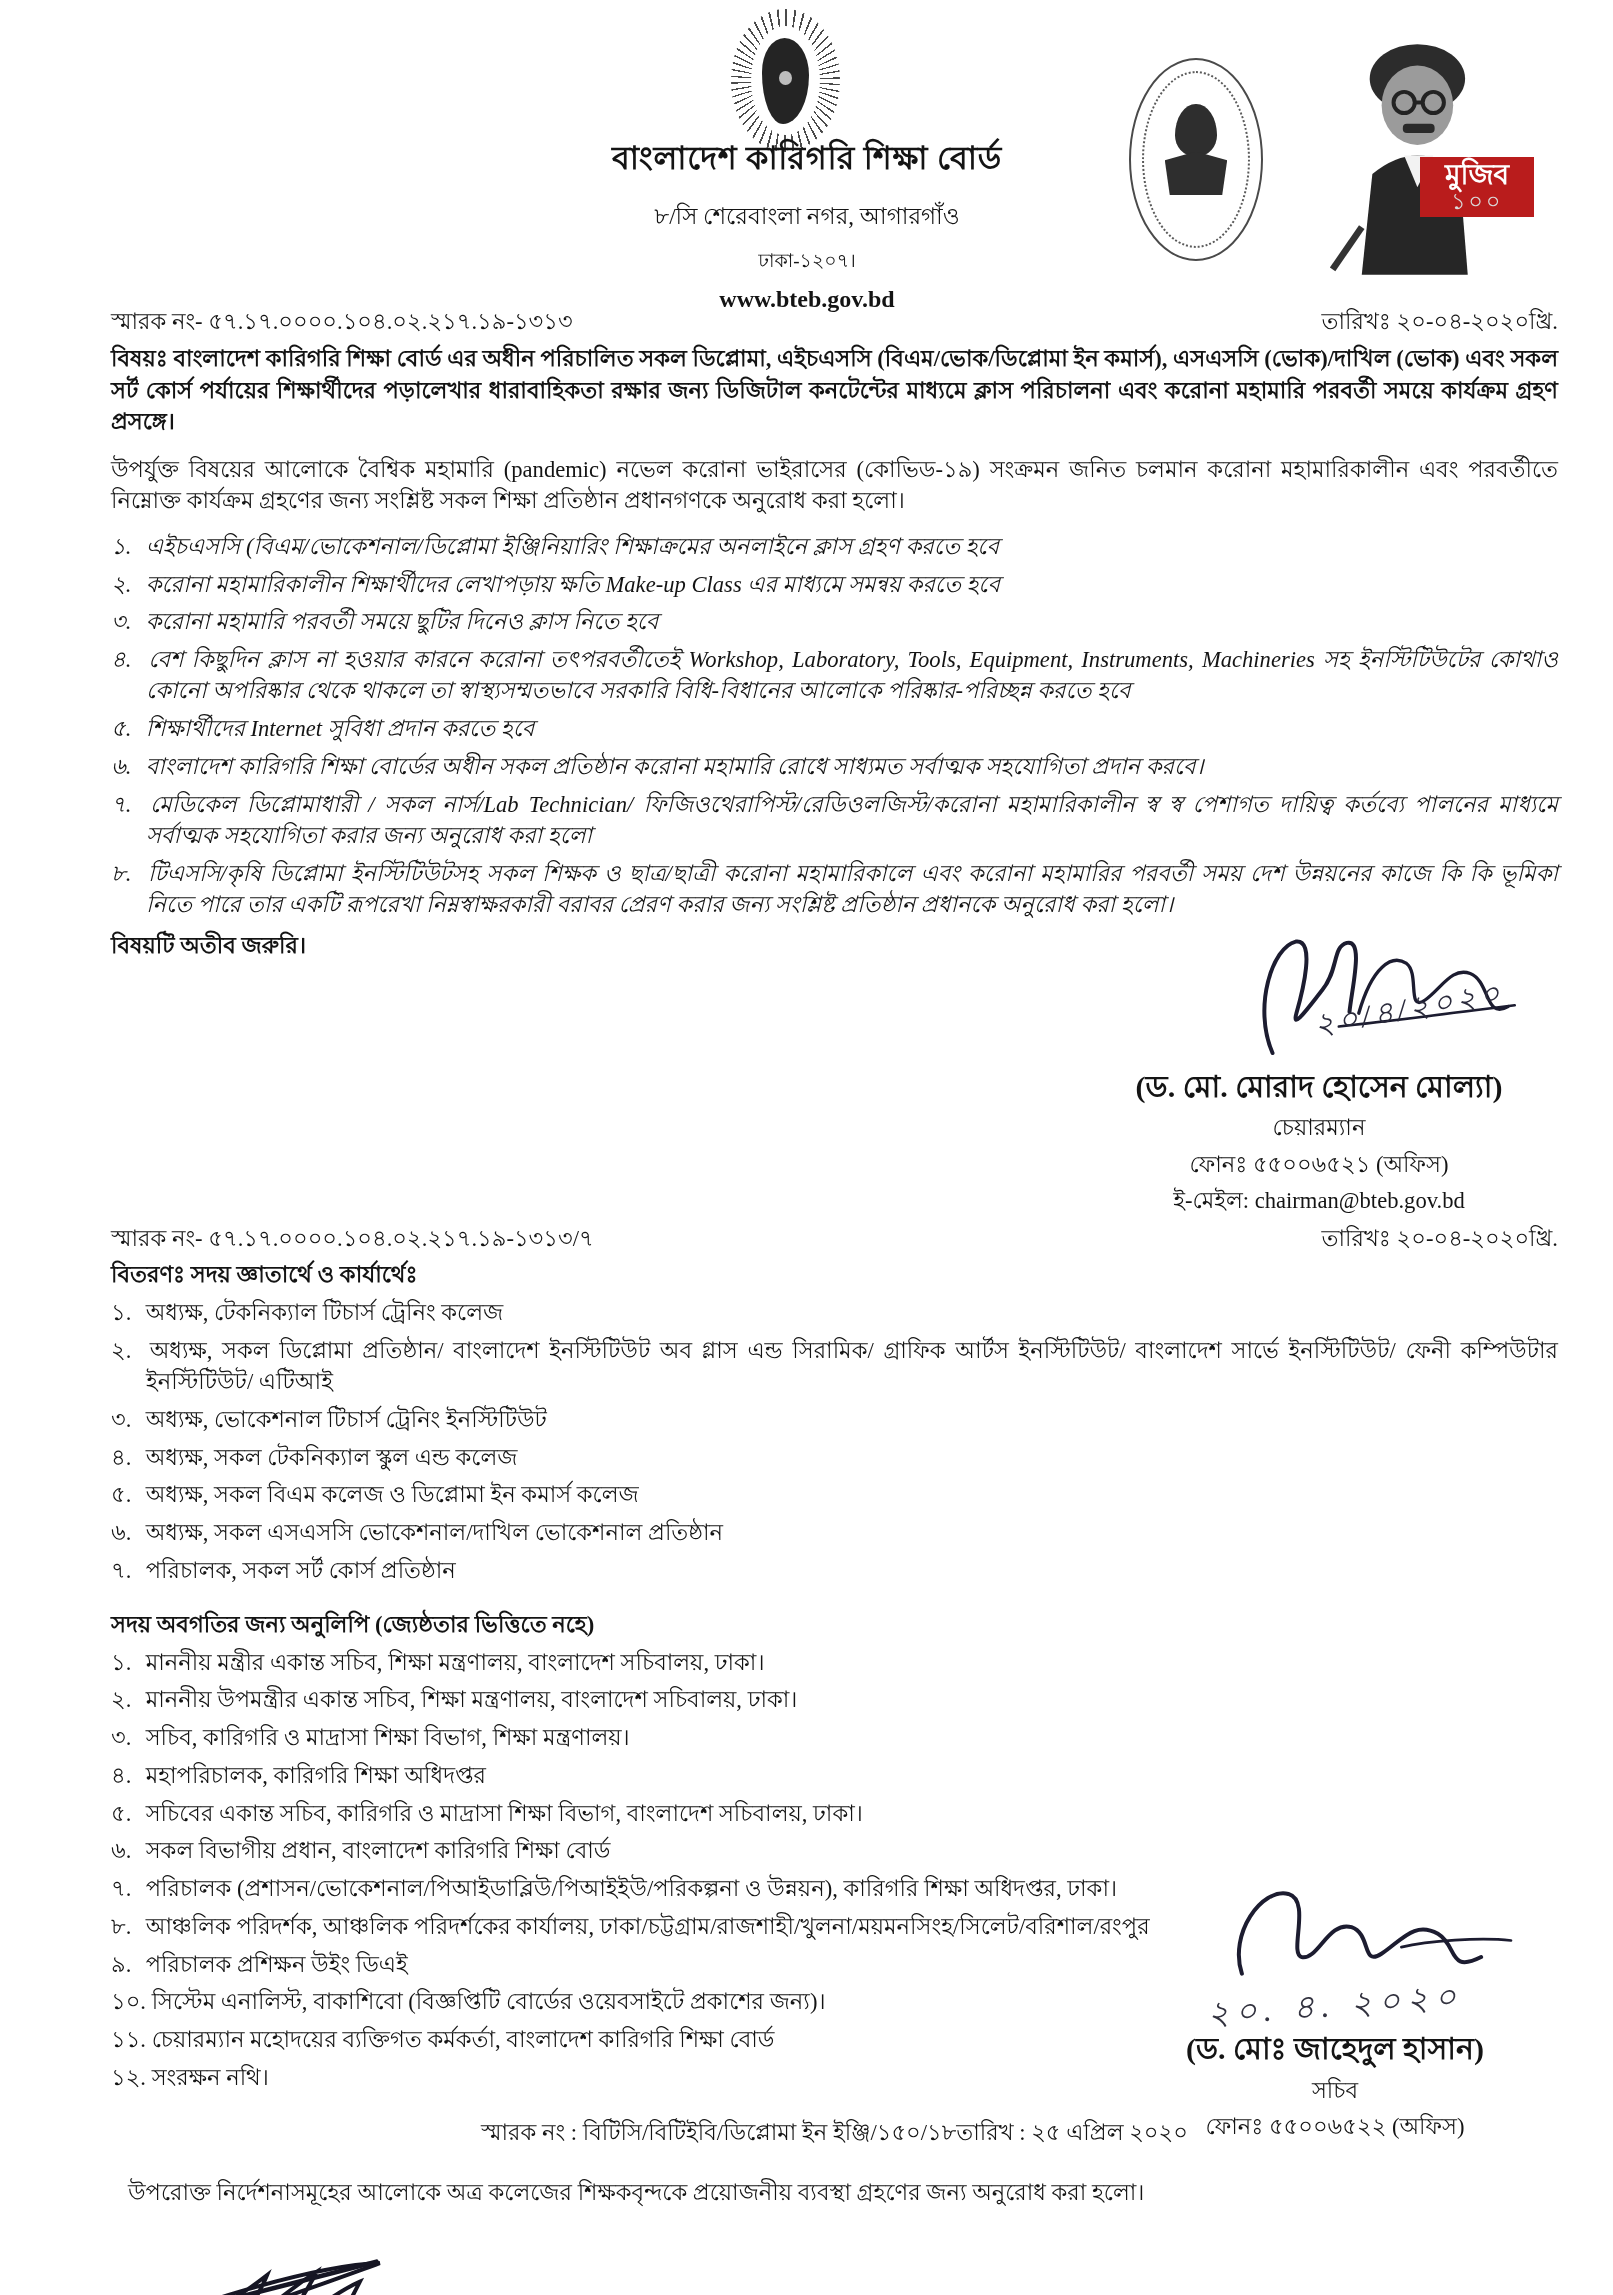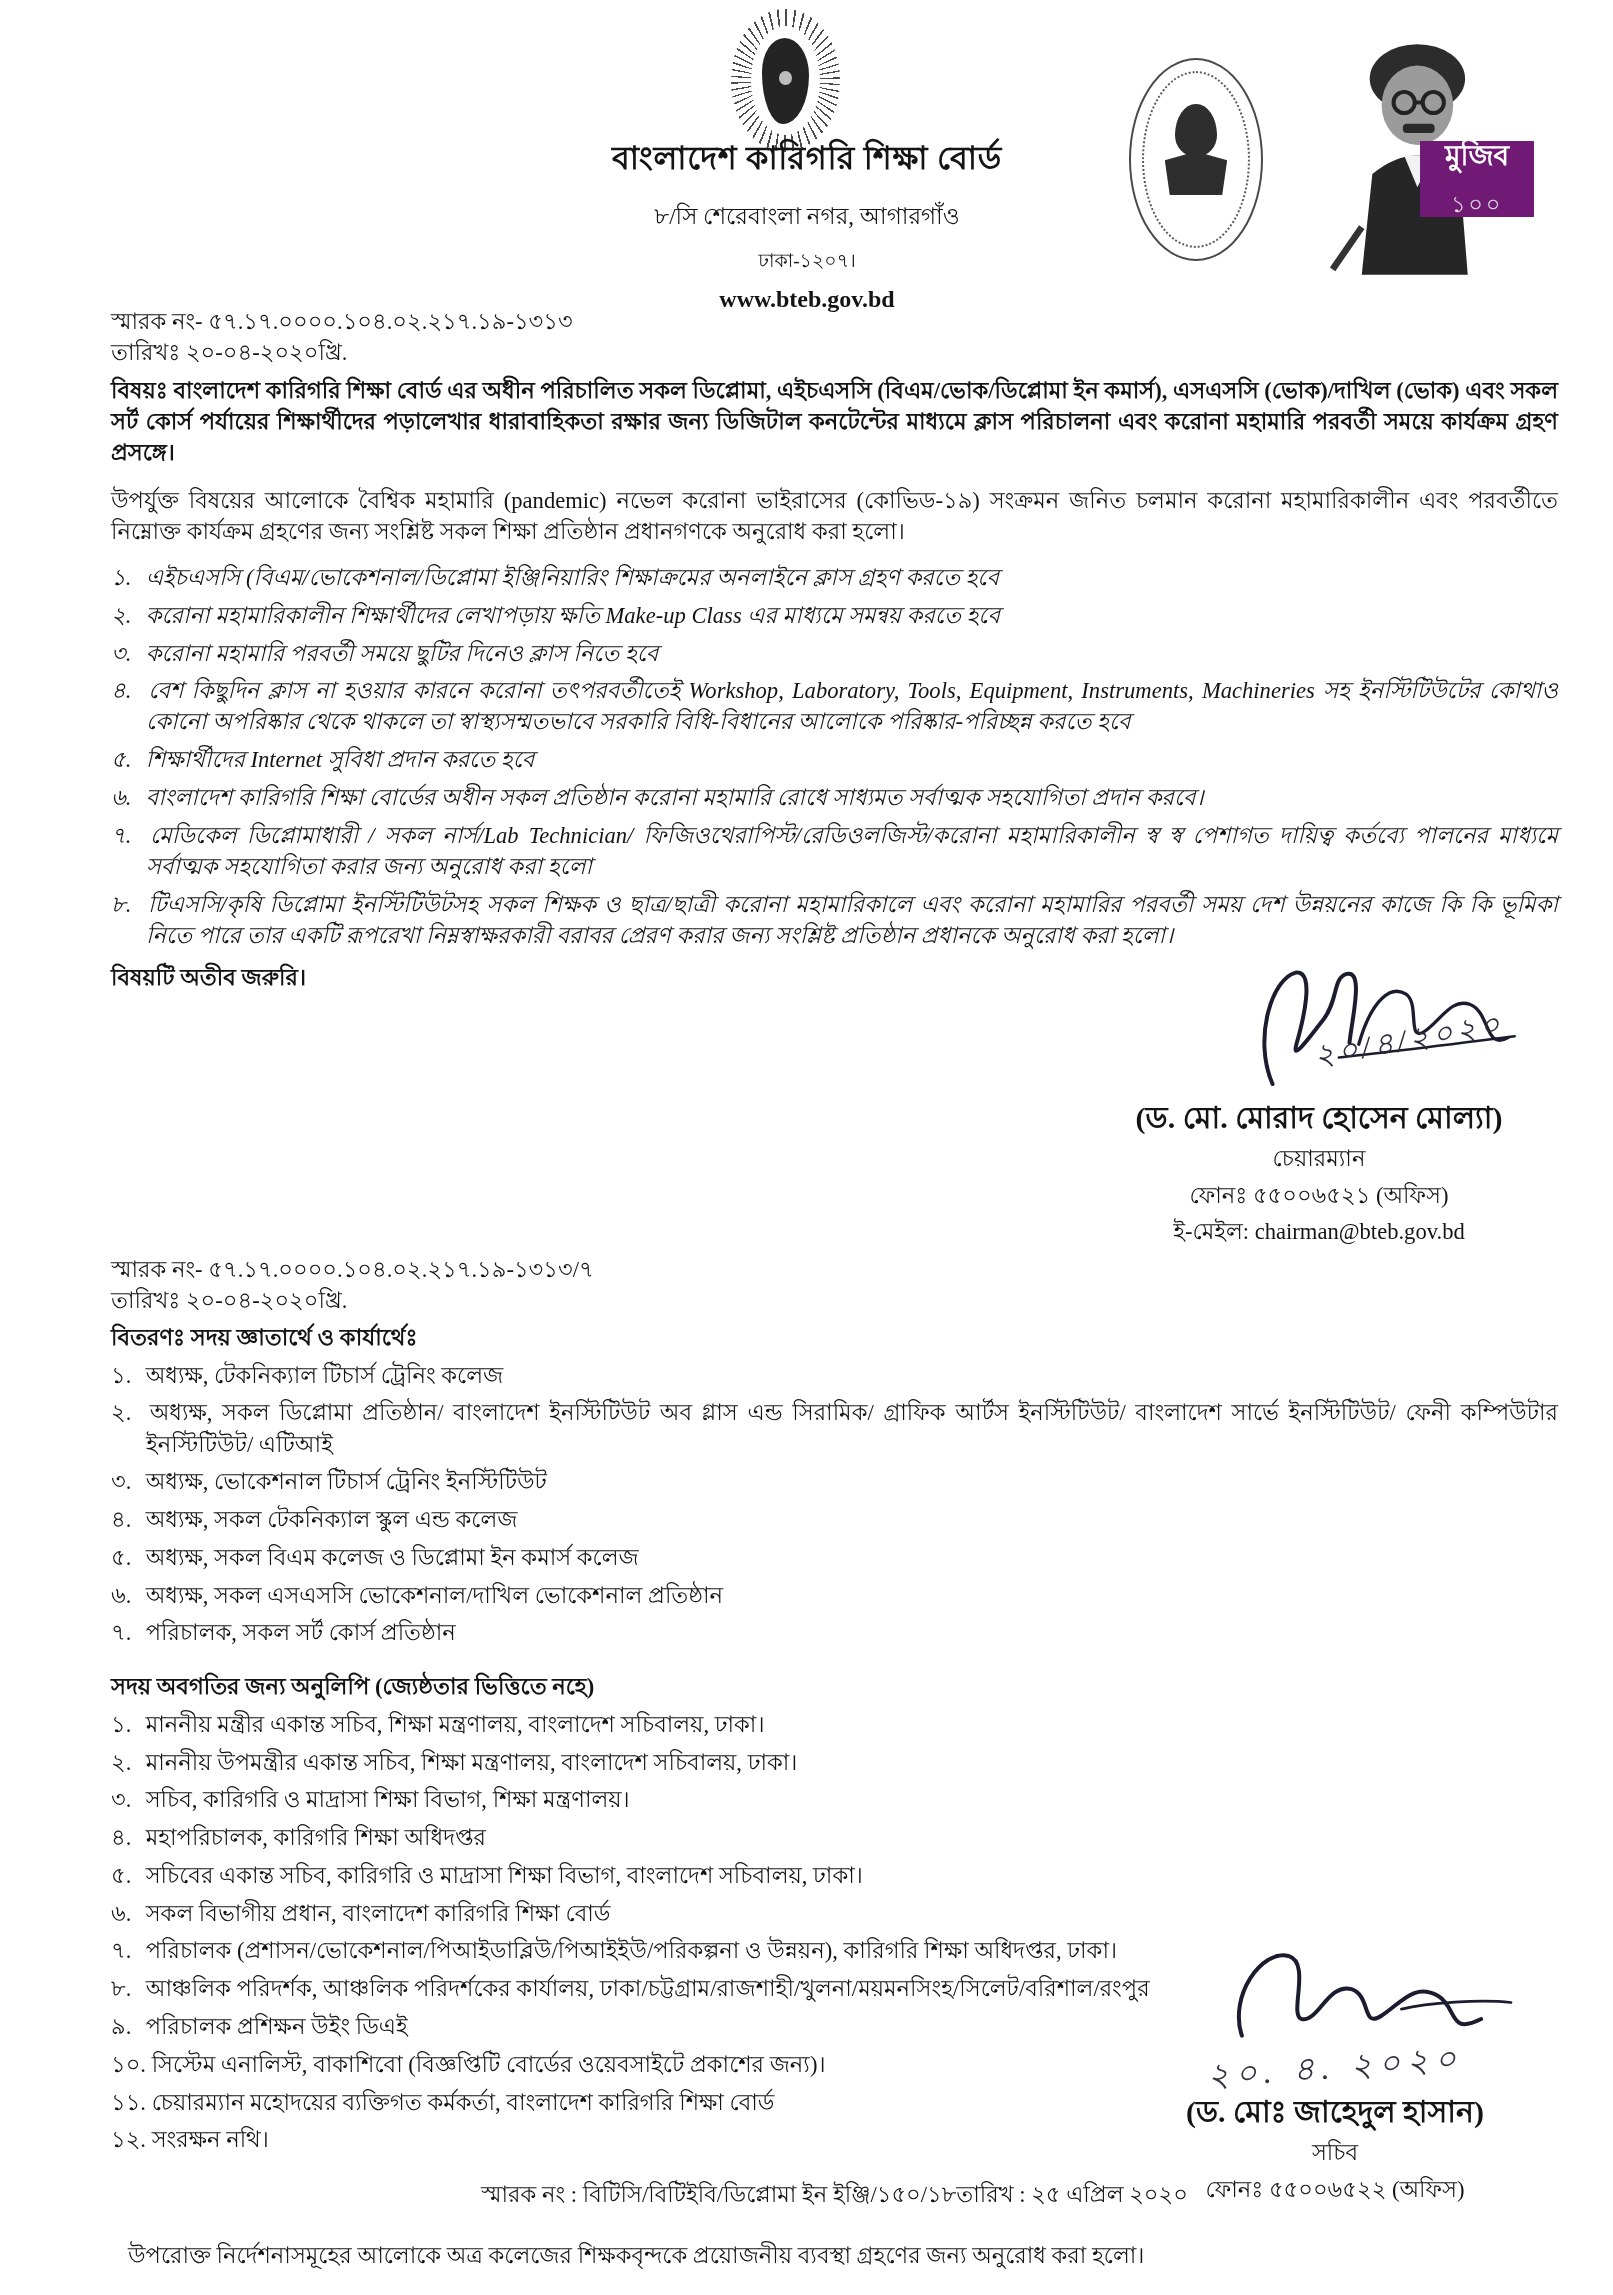--- a/index.html
+++ b/index.html
@@ -44,34 +44,34 @@
     background:#2e2e2e;border-radius:50% 50% 45% 45%/60% 60% 40% 40%;
   }
   .seal-book{
     position:absolute;left:26%;top:46%;width:48%;height:22%;
     background:#2e2e2e;
     clip-path:polygon(0 20%,50% 0,100% 20%,92% 100%,8% 100%);
   }
   .mujib{position:absolute;left:1322px;top:28px;width:212px;height:247px;}
   .mujib svg{display:block;}
   .mujib-box{
-    position:absolute;right:0;bottom:58px;width:114px;height:76px;
-    background:#701a75;color:#fff;display:flex;flex-direction:column;
-    align-items:center;justify-content:space-between;line-height:1.05;
+    position:absolute;right:0;bottom:58px;width:114px;height:60px;
+    background:#b91c1c;color:#fff;display:flex;flex-direction:column;
+    align-items:center;justify-content:center;line-height:1.05;
   }
   .mujib-box .l1{font-size:28px;font-weight:bold;}
   .mujib-box .l2{font-size:22.6px;color:#d9d9d9;letter-spacing:2.7px;}
   .header-text{position:absolute;left:0;right:0;top:133px;text-align:center;}
   .org-name{font-size:32px;font-weight:bold;letter-spacing:0.7px;}
   .addr{font-size:23px;margin-top:10.6px;}
   .dhaka{font-size:19px;margin-top:9.3px;}
   .website{font-size:24px;font-weight:bold;margin-top:8px;}
   
   .content{padding:0 56px 0 111px;font-size:22.6px;line-height:1.38;}
-  .memo-row{display:flex;justify-content:space-between;align-items:flex-start;margin-top:6.6px;flex-direction:column;}
+  .memo-row{display:flex;justify-content:space-between;align-items:flex-start;margin-top:6.6px;}
   .memo-no{position:relative;}
   .subject{font-weight:bold;margin-top:6.6px;text-align:justify;}
   .bodypara{margin-top:17px;text-align:justify;}
   .dir-list{margin-top:14.6px;font-style:italic;}
   .li{padding-left:35px;text-indent:-35px;margin-top:6.6px;text-align:justify;}
   .li .num{display:inline-block;min-width:29px;text-indent:0;}
   .urgent{font-weight:bold;margin-top:10.6px;}
   
   .chairman-block{float:right;width:425px;text-align:center;margin:-35px 26.5px 0 0;position:relative;}
   .sig-wrap{position:relative;height:139px;}

